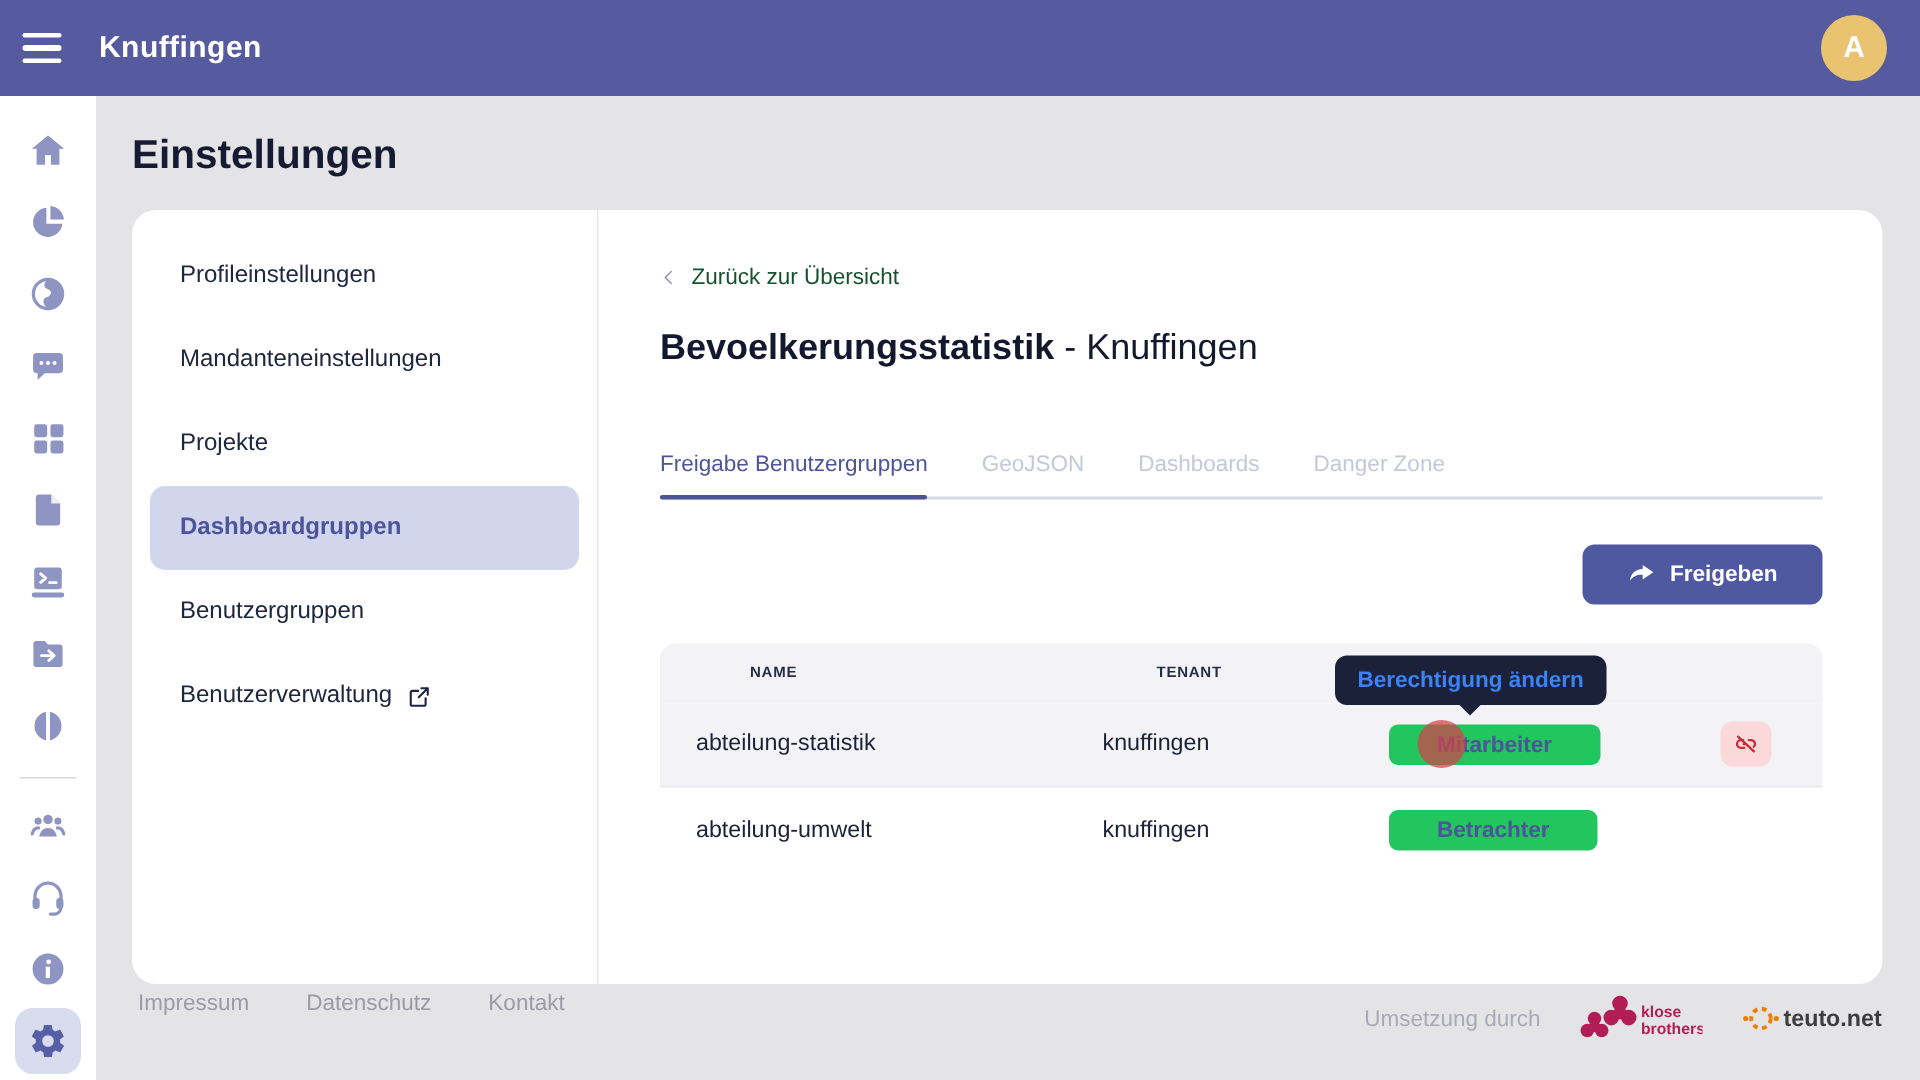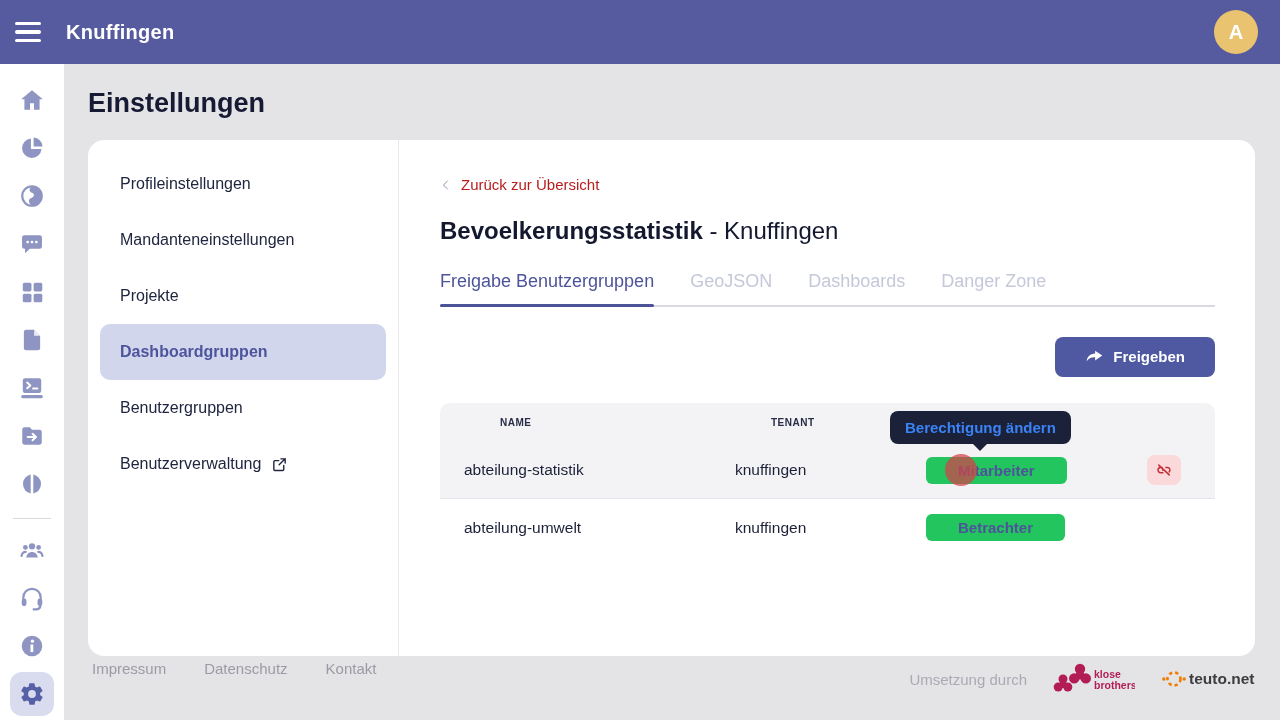--- a/index.html
+++ b/index.html
@@ -31,28 +31,28 @@
 
   
   .settings-nav { position:absolute; top:0; left:0; bottom:0; width:311px; border-right:1px solid #e7e7ec; padding-top:16px; }
   .nav-item { height:56px; margin:0 12px; padding:0 20px; display:flex; align-items:center; gap:10px; border-radius:10px; font-size:16px; color:#20263f; cursor:pointer; }
   .nav-item.active { background:#d2d6ec; color:#4c549c; font-weight:700; }
   .nav-item svg { width:17px; height:17px; }
   .nav-item svg .st { fill:none; stroke:#20263f; stroke-width:2; stroke-linecap:round; stroke-linejoin:round; }
 
   
   .content { position:absolute; left:352px; right:40px; top:30px; bottom:0; }
-  .back-link { display:inline-flex; align-items:center; gap:9px; font-size:15px; color:#b91c1c; cursor:pointer; margin-top:6px; }
+  .back-link { display:inline-flex; align-items:center; gap:9px; font-size:15px; color:#14532d; cursor:pointer; margin-top:6px; }
   .back-link svg { width:12px; height:12px; }
   .back-link svg .st { fill:none; stroke:#8e94a9; stroke-width:2; stroke-linecap:round; stroke-linejoin:round; }
   .detail-title { margin-top:22px; font-size:24px; color:#13182f; font-weight:400; }
   .detail-title .tb { font-weight:800; }
 
   .tabs { display:flex; gap:36px; margin-top:26px; border-bottom:2px solid #d8d9e3; }
-  .tab { font-size:18px; color:#c5c8d9; padding-bottom:13px; cursor:pointer; position:relative; }
+  .tab { font-size:15px; color:#c5c8d9; padding-bottom:13px; cursor:pointer; position:relative;margin-top:29px; }
   .tab.active { color:#4d5499; }
   .tab.active::after { content:""; position:absolute; left:0; right:0; bottom:-2px; height:3px; background:#4b5295; border-radius:2px; }
 
   .toolbar { display:flex; justify-content:flex-end; margin-top:30px; }
   .share-btn { display:flex; align-items:center; gap:10px; height:40px; padding:0 30px; background:#4f59a1; color:#fff; font-size:15px; font-weight:600; border:none; border-radius:8px; cursor:pointer; font-family:inherit; }
   .share-btn svg { width:18px; height:16px; fill:#fff; }
 
   
   .table { margin-top:26px; }
   .trow { display:grid; grid-template-columns:271px 191px 1fr 44px; padding:0 24px; align-items:center; }

